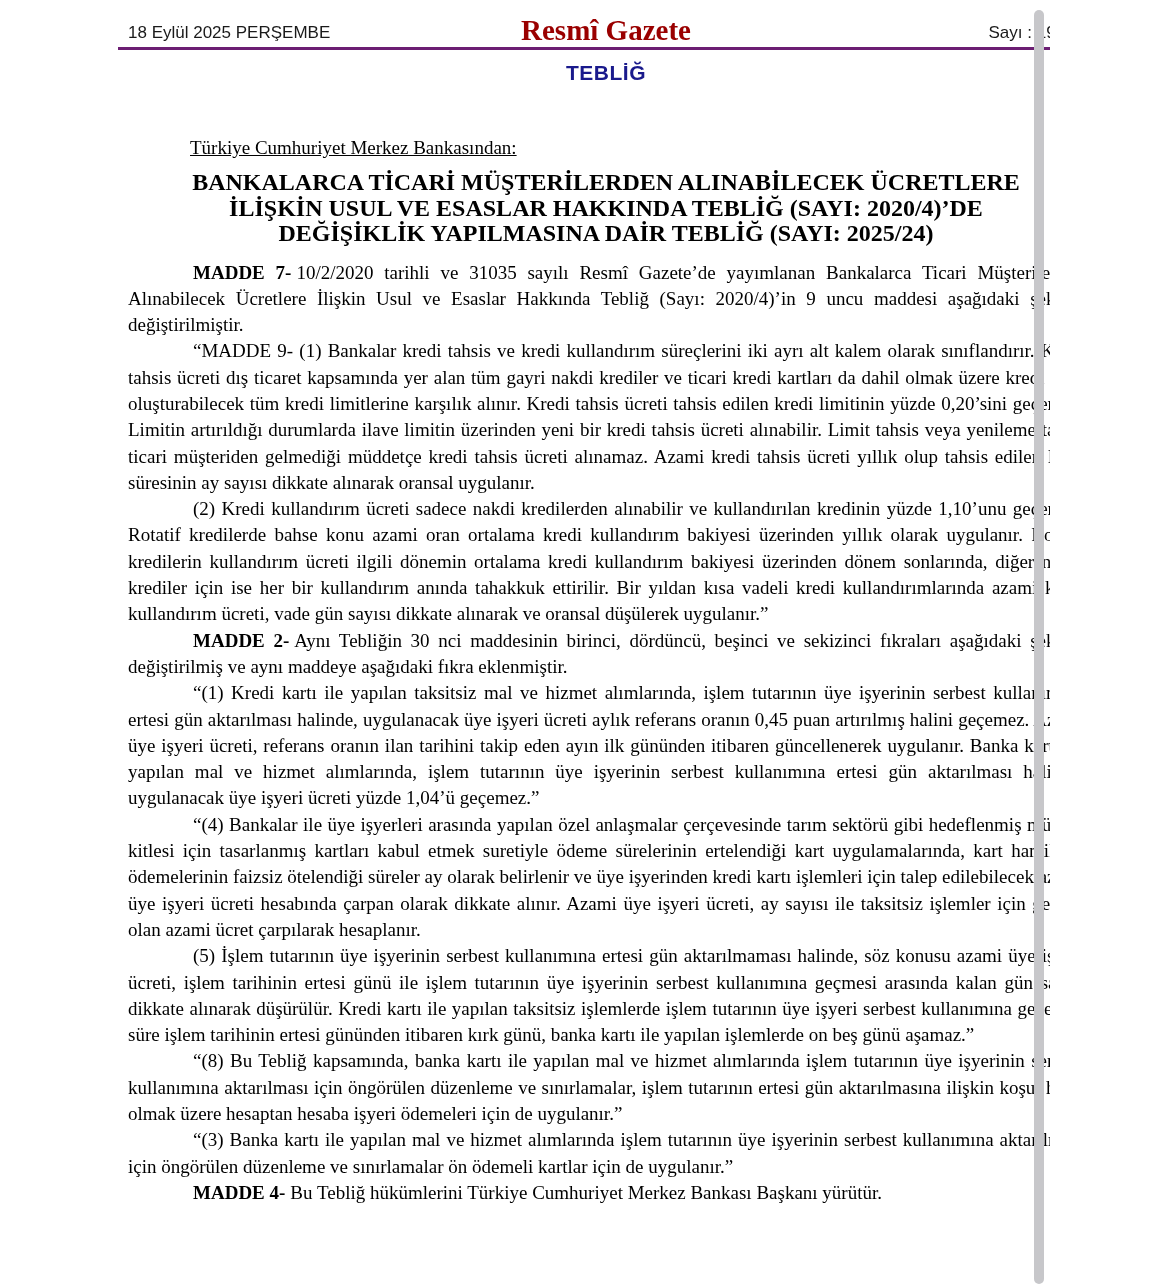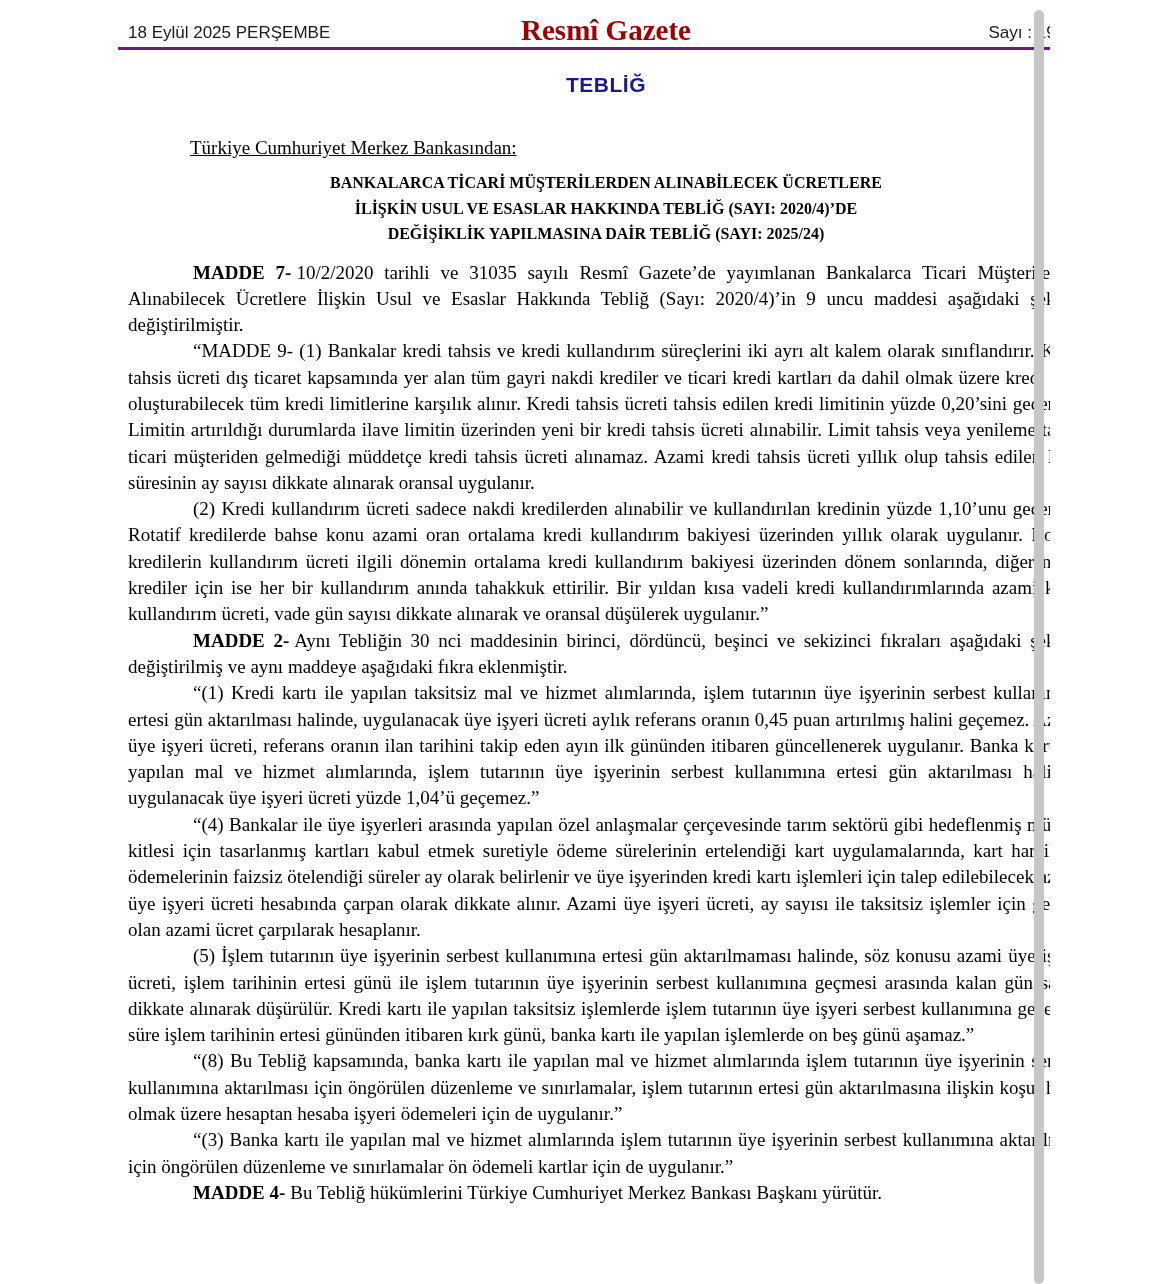--- a/index.html
+++ b/index.html
@@ -32,32 +32,31 @@
   .rule {
     position:absolute; left:118px; top:47px; width:980px; height:3px;
     background:var(--rule_purple, #6c1e73);
   }
   .section-heading {
     position:absolute; left:128px; top:61px; width:956px;
     text-align:center;
     font-family:"Liberation Sans", sans-serif; font-weight:bold; font-size:21px;
     letter-spacing:0.5px;
     color:var(--heading_navy, #1a1a8c);
-    margin-top:12px;
   }
   .content {
     position:absolute; left:128px; top:117px; width:956px;margin-top:20px;
   }
   .issuer {
     margin:0 0 11px 62px;
     font-size:19px;
     text-decoration:underline;
   }
   .doc-title {
-    text-align:center; font-weight:bold; font-size:16px; line-height:25.5px;
+    text-align:center; font-weight:bold; font-size:24px; line-height:25.5px;
     margin:6px 0 13px 0;
   }
   .body p {
     margin:0;
     font-size:19px;
     line-height:26.3px;
     text-align:justify;
     text-align-last:left;
     text-indent:65px;
   }

